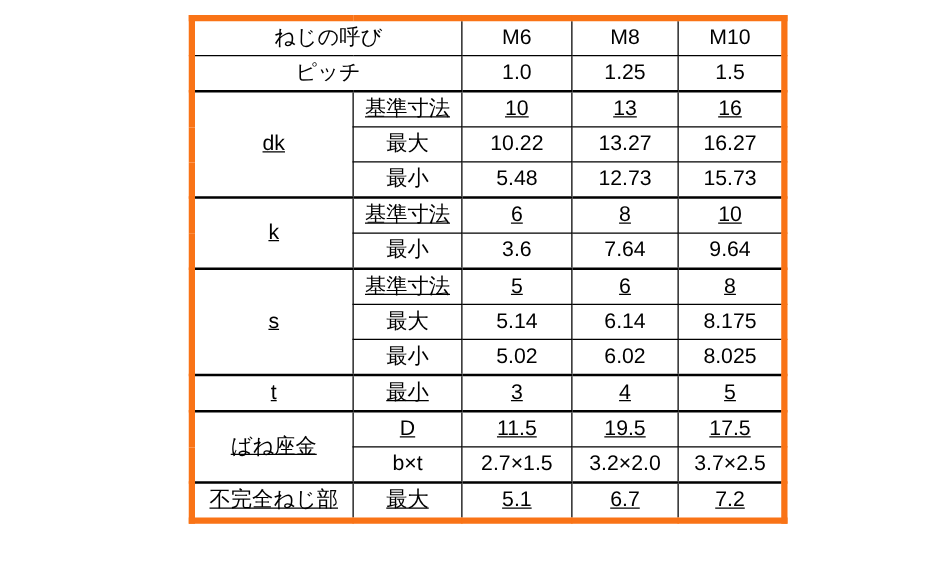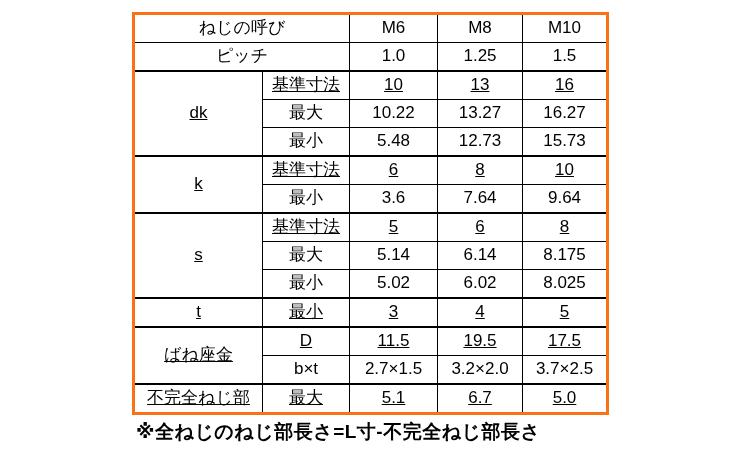--- a/index.html
+++ b/index.html
@@ -11,25 +11,25 @@
     position: relative;
     width: 750px;
     height: 450px;
     background: #ffffff;
     font-family: "Liberation Sans", "DejaVu Sans", sans-serif;
     color: #000000;
     overflow: hidden;
   }
   table.spec {
     position: absolute;
-    left: 132px;
+    left: 151px;
     top: 12px;
     border-collapse: collapse;
     table-layout: fixed;
-    border: 3px solid #f97316;
+    border: 5px solid #f97316;
   }
   table.spec td {
     border: 1px solid #000000;
     text-align: center;
     vertical-align: middle;
     height: 27px;
     padding: 0 2px;
     font-size: 17px;
     line-height: 1.1;
     white-space: nowrap;
@@ -152,20 +152,19 @@
         <td class="v">2.7×1.5</td>
         <td class="v">3.2×2.0</td>
         <td class="v">3.7×2.5</td>
       </tr>
 
       <tr class="grp">
         <td>不完全ねじ部</td>
         <td>最大</td>
         <td class="v">5.1</td>
         <td class="v">6.7</td>
-        <td class="v">5.0</td>
+        <td class="v">7.2</td>
       </tr>
     </tbody>
   </table>
 
-  <div class="footnote">※全ねじのねじ部長さ=L寸-不完全ねじ部長さ</div>
 
 </div>
 
 </body></html>

